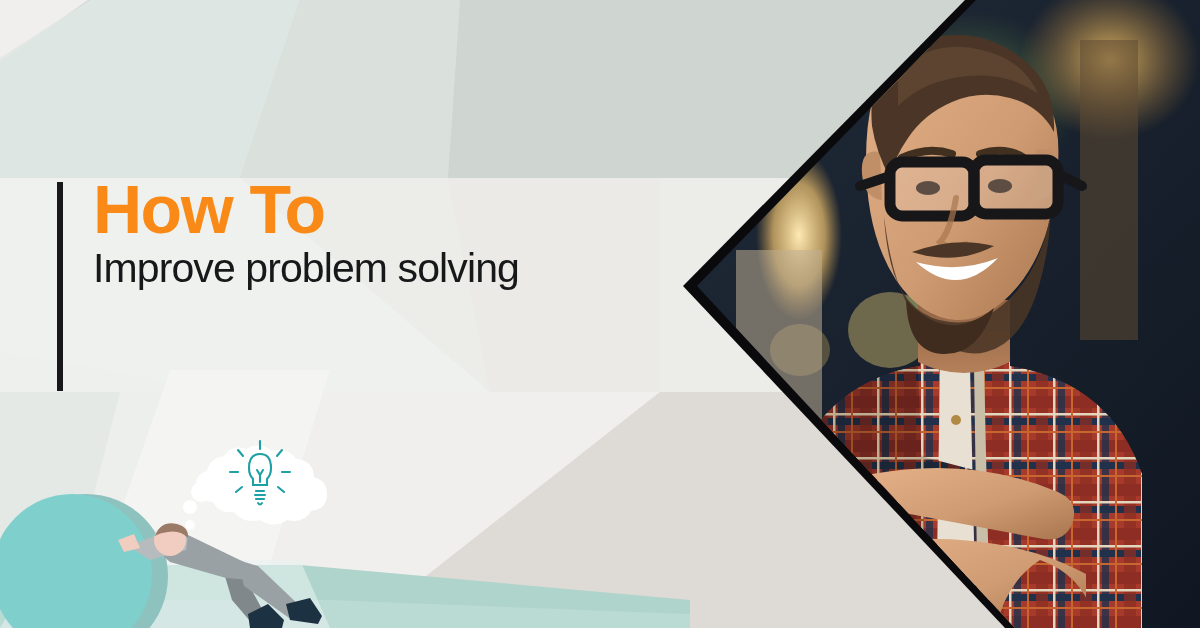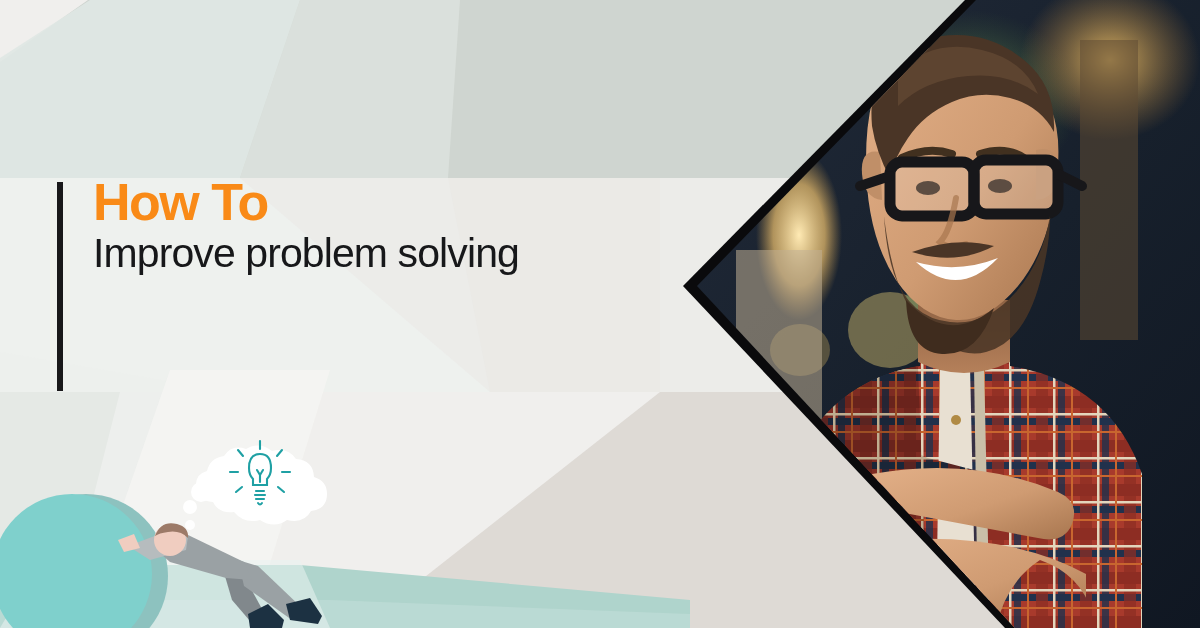--- a/index.html
+++ b/index.html
@@ -19,21 +19,21 @@
     left:57px; top:178px;
     width:620px; height:215px;
     display:flex; align-items:stretch;
   }
   #accent-rule{
     width:6px; background:#18181a; flex:0 0 6px; margin-top:4px; margin-bottom:2px;
   }
   #text-lines{padding-left:30px;display:flex;flex-direction:column;justify-content:flex-start;}
   #headline-how-to{
     color:#f98a17;
-    font-size:52px;
+    font-size:68px;
     font-weight:700;
     line-height:0.94;
     letter-spacing:-1.5px;
     margin:0 0 4px 0;
     white-space:nowrap;
   }
   .subline{
     color:#17181a;
     font-size:41px;
     font-weight:400;

